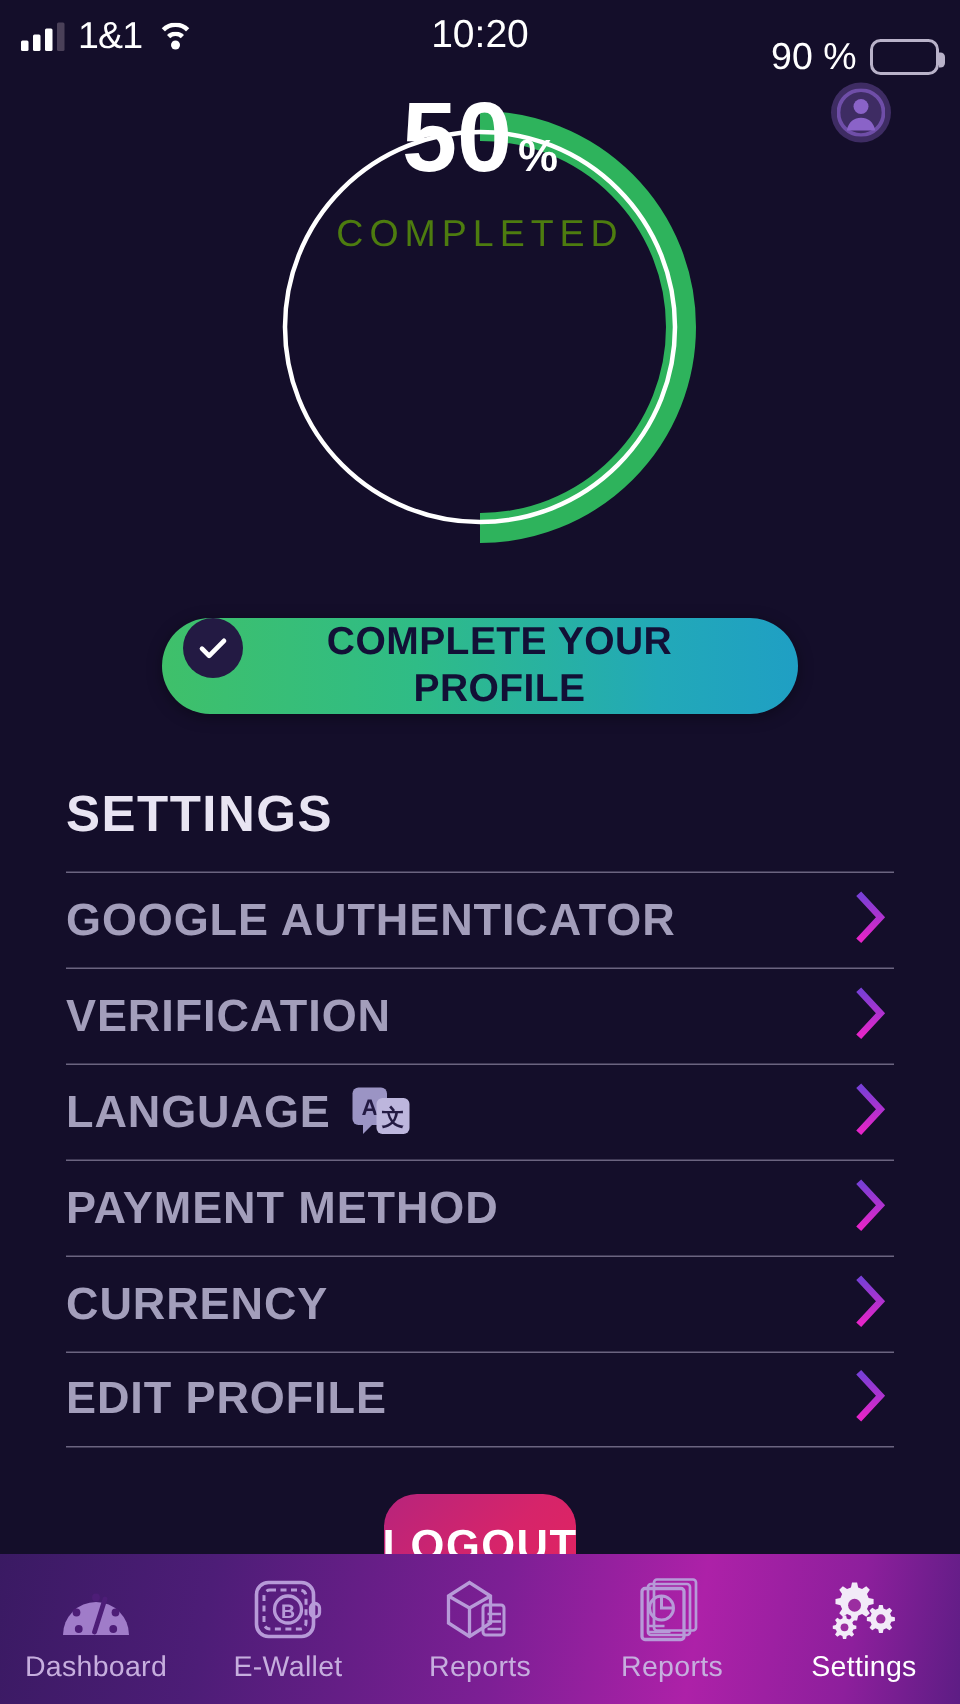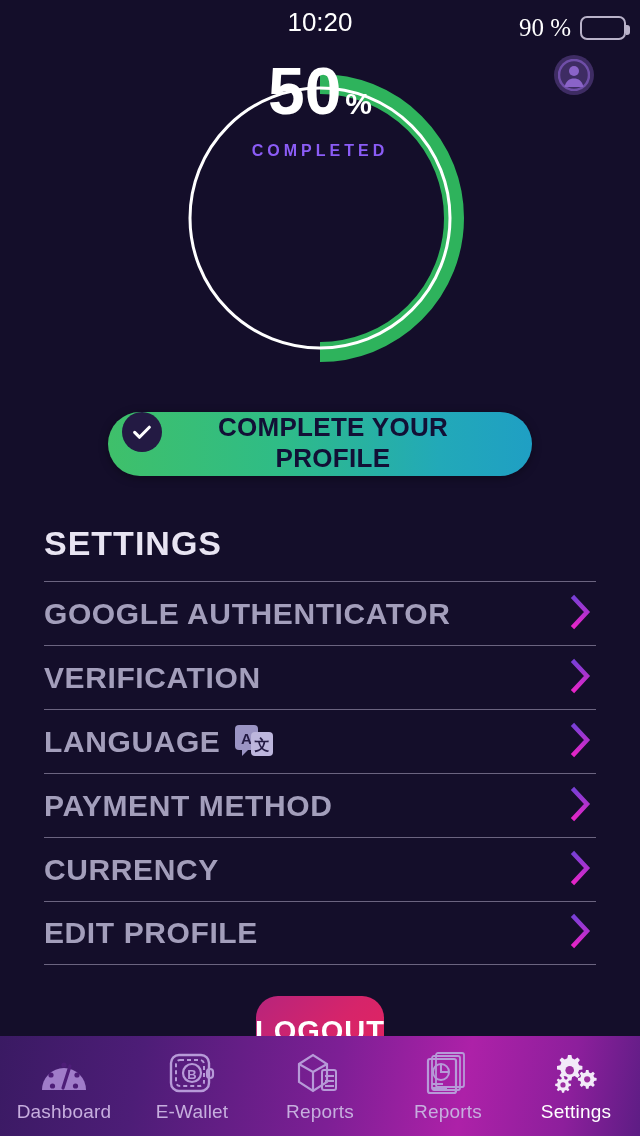--- a/index.html
+++ b/index.html
@@ -43,22 +43,22 @@
     border-radius:50%;
   }
   .wifi .w1 { width:26px; height:26px; top:1px; }
   .wifi .w2 { width:16px; height:16px; top:7px; }
   .wifi .w3 { width:6px;  height:6px;  top:13px; background:#fff; border-radius:50%; border:none; }
   .sb-time {
     position:absolute; left:0; width:640px; text-align:center; top:7px;
     font-size:26px; font-weight:400; letter-spacing:0px;
   }
   .sb-right {
-    position:absolute; right:14px; top:4px; height:48px;
-    display:flex; align-items:center; gap:9px;font-family:Liberation Serif, serif;
+    position:absolute; right:14px; top:14px; height:48px;
+    display:flex; align-items:center; gap:9px;
   }
   .batt-pct { font-size:25px; }
   .batt {
     position:relative; width:46px; height:24px;
     border:2px solid #b9b2c9; border-radius:7px; padding:2px;
   }
   .batt .fill { width:100%; height:100%; background:#ffffff; border-radius:4px; }
   .batt .cap {
     position:absolute; right:-6px; top:7px; width:4px; height:10px;
     background:#b9b2c9; border-radius:0 3px 3px 0;
@@ -80,22 +80,22 @@
   .ring-svg { position:absolute; left:0; top:0; }
   .ring-label {
     position:absolute; left:0; top:0; width:640px; height:320px;
     display:flex; flex-direction:column; align-items:center; justify-content:flex-start;
     pointer-events:none;
   }
   .pct-line { display:flex; align-items:baseline; color:#ffffff; }
   .pct-num { font-size:66px; font-weight:700; letter-spacing:0px; line-height:1; }
   .pct-sym { font-size:30px; font-weight:600; margin-left:4px; }
   .pct-sub {
-    margin-top:18px; color:#8b5cf6; font-size:16px;
-    letter-spacing:4px; font-weight:700;
+    margin-top:18px; color:#4d7c0f; font-size:25px;
+    letter-spacing:4px; font-weight:400;
   }
 
   
   .cta {
     position:absolute; left:108px; top:412px;
     width:424px; height:64px; border-radius:32px;
     background:linear-gradient(90deg,#3fc06a 0%,#2fbc86 40%,#22a9b8 78%,#1f9fc4 100%);
     display:flex; padding:0 14px;
     box-shadow:0 2px 10px rgba(0,0,0,.35);
   }
@@ -156,20 +156,34 @@
   }
   .navitem.active .nlabel { color:#ffffff; }
   .nicon { width:52px; height:48px; display:flex; align-items:center; justify-content:center; }
 </style>
 </head>
 <body>
 
 <div id="app">
 
   <div class="statusbar">
+    <div class="sb-left">
+      <span class="sig">
+        <i></i>
+          <i></i>
+          <i></i>
+          <i></i>
+      </span>
+      <span class="carrier">1&amp;1</span>
+      <span class="wifi">
+        <span class="w1"></span>
+          <span class="w2"></span>
+          <span class="w3"></span>
+      </span>
+    </div>
     <div class="sb-time">10:20</div>
     <div class="sb-right">
       <span class="batt-pct">90 %</span>
       <span class="batt">
         <span class="fill"></span><span class="cap"></span>
       </span>
     </div>
   </div>
 
   <div class="avatar">

